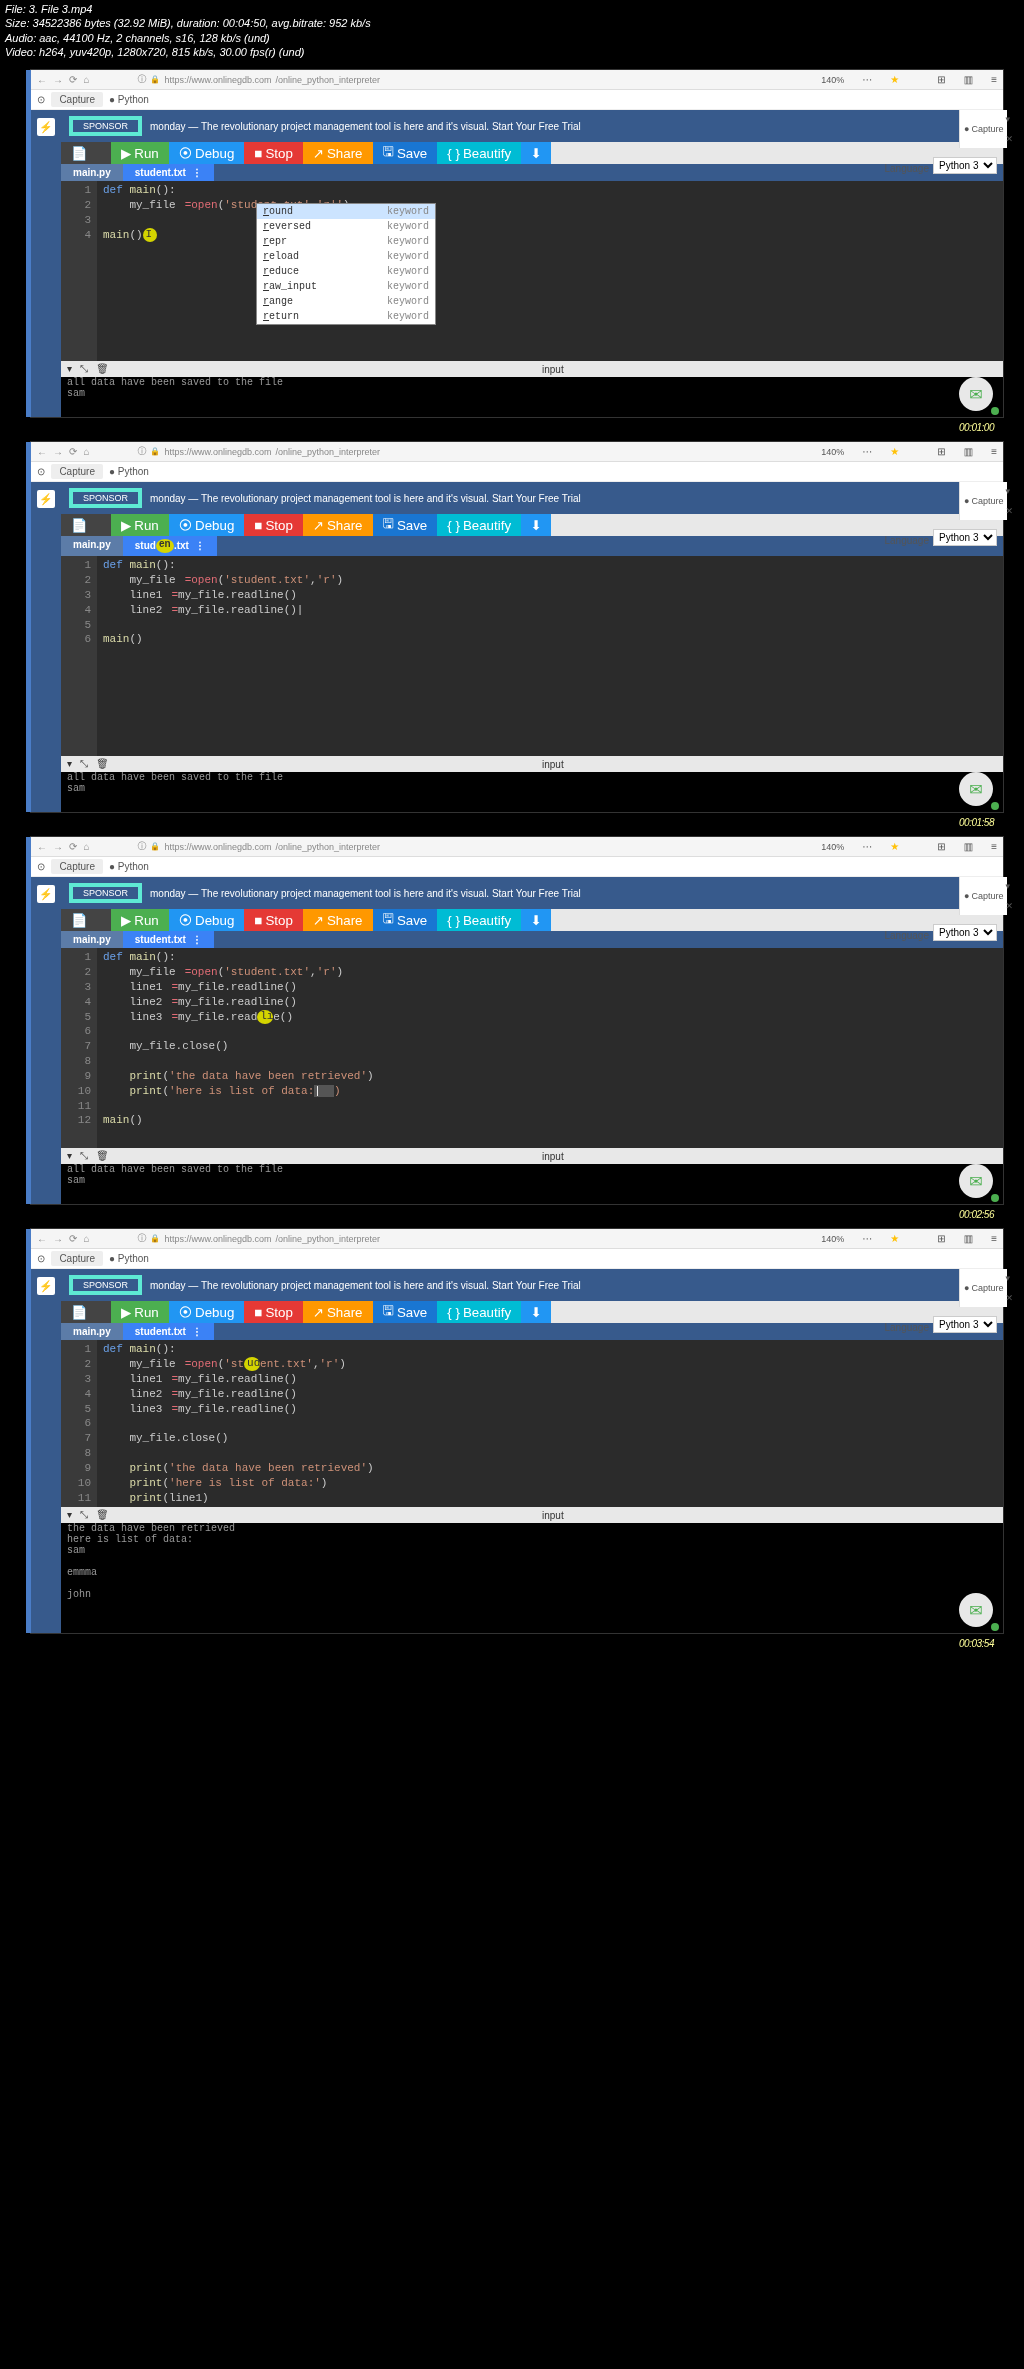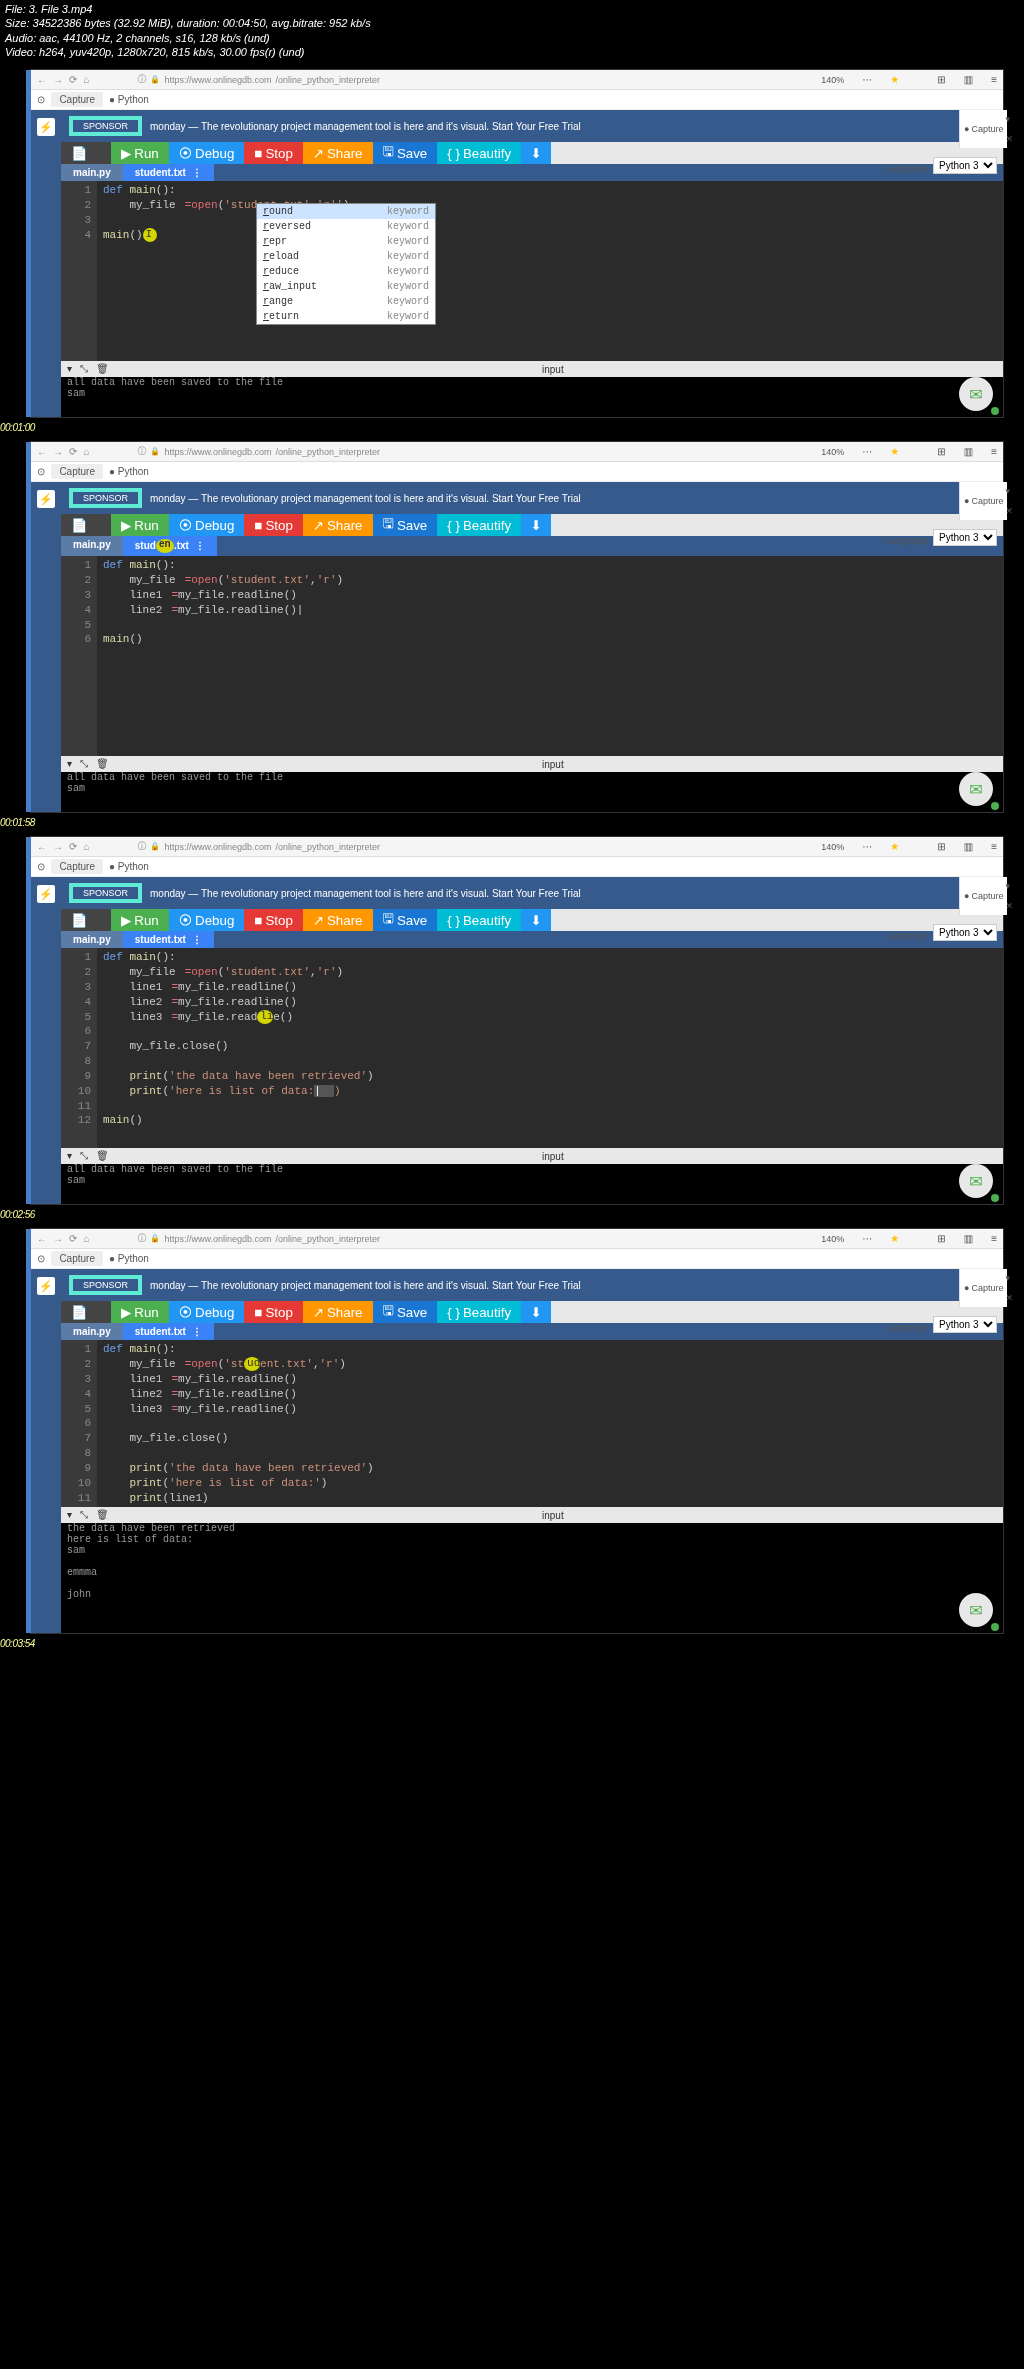--- a/index.html
+++ b/index.html
@@ -55,21 +55,21 @@
 .ac-row.sel { background: #cce4ff; }
 .ac-row .r { color: #888; }
 .ac-row u { text-decoration: underline; }
 .input-section { background: #e8e8e8; }
 .input-bar { display: flex; align-items: center; background: #e8e8e8; padding: 2px 6px; font-size: 10px; color: #333; }
 .input-bar .icons { display: flex; gap: 8px; }
 .input-bar .label { flex: 1; text-align: center; }
 .console { background: #000; color: #999; font-family: 'Courier New', monospace; font-size: 10px; padding: 0 6px; min-height: 40px; white-space: pre-wrap; position: relative; }
 .fab { position: absolute; right: 10px; bottom: 6px; width: 34px; height: 34px; border-radius: 50%; background: #e8e8e8; display: flex; align-items: center; justify-content: center; color: #4caf50; font-size: 16px; z-index: 5; }
 .dev-panel { position: absolute; right: -4px; top: 0; width: 48px; background: #fff; border-left: 1px solid #ddd; padding: 4px; font-size: 9px; color: #555; display: flex; align-items: center; gap: 2px; }
-.timestamp { text-align: left; padding-right: 30px; color: #ff9; font-size: 10px; font-style: italic; margin-top: -4px; margin-bottom: 4px; letter-spacing: -0.5px; }
+.timestamp { text-align: right; padding-right: 30px; color: #ff9; font-size: 10px; font-style: italic; margin-top: -4px; margin-bottom: 4px; letter-spacing: -0.5px; }
 .green-dot { position: absolute; right: 4px; bottom: 2px; width: 8px; height: 8px; background: #4caf50; border-radius: 50%; }
 </style>
 </head>
 <body>
 
 <div class="header-info">
   <div>File: 3. File 3.mp4</div>
   <div>Size: 34522386 bytes (32.92 MiB), duration: 00:04:50, avg.bitrate: 952 kb/s</div>
   <div>Audio: aac, 44100 Hz, 2 channels, s16, 128 kb/s (und)</div>
   <div>Video: h264, yuv420p, 1280x720, 815 kb/s, 30.00 fps(r) (und)</div>

